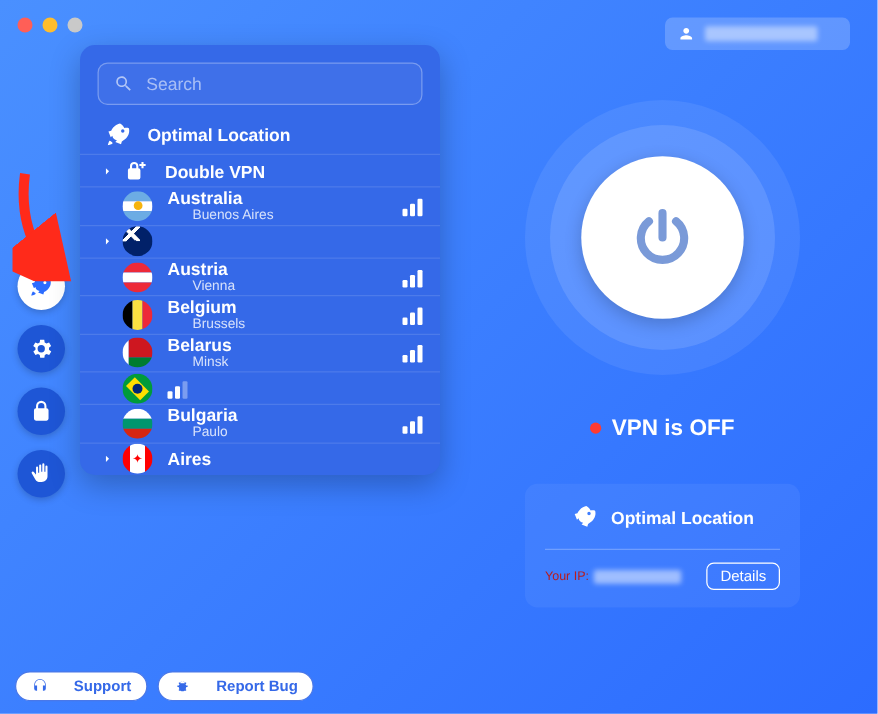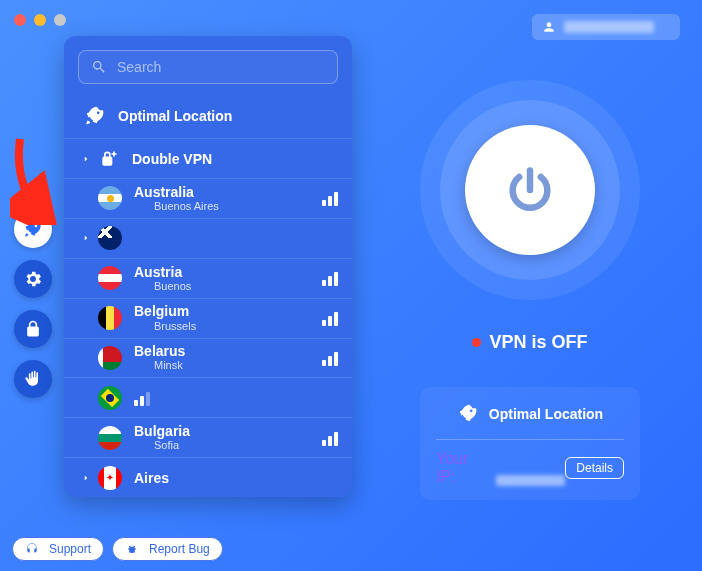--- a/index.html
+++ b/index.html
@@ -18,21 +18,21 @@
 .left-rail { position: absolute; left: 14px; top: 210px; display: flex; flex-direction: column; gap: 12px; z-index: 5; }
 .rail-btn { width: 38px; height: 38px; border-radius: 50%; background: #1e56d6; display: flex; align-items: center; justify-content: center; cursor: pointer; box-shadow: 0 2px 6px rgba(0,0,0,0.2); }
 .rail-btn.active { background: #fff; }
 .rail-btn svg { width: 20px; height: 20px; }
 .rail-btn.active svg { fill: #2c6cff; }
 .rail-btn:not(.active) svg { fill: #fff; }
 
 .arrow-annot { position: absolute; left: 10px; top: 135px; z-index: 20; }
 .arrow-annot svg { width: 52px; height: 90px; }
 
-.locations-panel { position: absolute; left: 64px; top: 36px; width: 288px; height: 461px; background: #3569e8; border-radius: 12px; box-shadow: 0 8px 24px rgba(0,0,0,0.25); display: flex; flex-direction: column; z-index: 10; overflow: hidden; }
+.locations-panel { position: absolute; left: 64px; top: 36px; width: 288px; height: 344px; background: #3569e8; border-radius: 12px; box-shadow: 0 8px 24px rgba(0,0,0,0.25); display: flex; flex-direction: column; z-index: 10; overflow: hidden; }
 .search-wrap { padding: 14px 14px 10px 14px; }
 .search-box { width: 100%; height: 34px; border-radius: 8px; border: 1px solid rgba(255,255,255,0.3); background: rgba(255,255,255,0.05); display: flex; align-items: center; padding: 0 12px; }
 .search-box svg { width: 16px; height: 16px; fill: rgba(255,255,255,0.6); flex-shrink: 0; }
 .search-box input { flex: 1; border: none; background: transparent; outline: none; color: #fff; font-size: 14px; margin-left: 10px; }
 .search-box input::placeholder { color: rgba(255,255,255,0.55); }
 
 .loc-list { flex: 1; overflow: hidden; display: flex; flex-direction: column; }
 .loc-row { display: flex; align-items: center; height: 45px; padding: 0 14px; border-top: 1px solid rgba(255,255,255,0.12); cursor: pointer; }
 .loc-row.top-row { height: 50px; border-top: none; padding-left: 20px; }
 .loc-row .chev { width: 16px; display: flex; justify-content: center; margin-right: 4px; }
@@ -62,26 +62,26 @@
 .status-line { margin-top: 32px; display: flex; align-items: center; gap: 8px; }
 .status-dot { width: 9px; height: 9px; border-radius: 50%; background: #ff3b30; }
 .status-text { color: #fff; font-size: 18px; font-weight: 600; }
 
 .info-card { margin-top: 34px; width: 220px; background: rgba(255,255,255,0.06); border-radius: 10px; padding: 16px 16px 14px 16px; display: flex; flex-direction: column; align-items: center; }
 .info-top { display: flex; align-items: center; gap: 10px; }
 .info-top svg { width: 22px; height: 22px; fill: #fff; }
 .info-title { color: #fff; font-size: 14px; font-weight: 600; }
 .info-divider { width: 100%; height: 1px; background: rgba(255,255,255,0.25); margin: 14px 0 10px 0; }
 .info-bottom { width: 100%; display: flex; align-items: center; justify-content: space-between; }
-.ip-label { color: #8b5cf6; font-size: 16px; display: flex; align-items: flex-end; gap: 4px; }
+.ip-label { color: #b91c1c; font-size: 10px; display: flex; align-items: flex-end; gap: 4px; }
 .ip-blur { width: 70px; height: 11px; background: rgba(255,255,255,0.5); filter: blur(2px); border-radius: 2px; }
 .details-btn { border: 1px solid #fff; background: transparent; color: #fff; border-radius: 6px; padding: 3px 10px; font-size: 12px; cursor: pointer; }
 
 .bottom-bar { position: absolute; left: 12px; bottom: 10px; display: flex; gap: 8px; }
-.pill-btn { border: 1.5px solid #4a78e8; background: #fff; color: #3569e8; border-radius: 14px; padding: 4px 12px; font-size: 12px; font-weight: 400; display: flex; align-items: center; gap: 10px; cursor: pointer; }
+.pill-btn { border: 1.5px solid #4a78e8; background: #fff; color: #3569e8; border-radius: 14px; padding: 4px 12px; font-size: 12px; font-weight: 700; display: flex; align-items: center; gap: 20px; cursor: pointer; }
 .pill-btn svg { width: 14px; height: 14px; fill: #3569e8; }
 </style>
 </head>
 <body>
 
 <div class="traffic-lights">
   <span class="tl-red"></span>
   <span class="tl-yellow"></span>
   <span class="tl-gray"></span>
 </div>
@@ -193,21 +193,21 @@
       </div>
       <div class="loc-row">
         <span class="chev"></span>
         <span class="flag">
           <div style="flex:1;background:#ed2939"></div>
           <div style="flex:1;background:#fff"></div>
           <div style="flex:1;background:#ed2939"></div>
         </span>
         <div class="loc-text">
           <div class="loc-country">Austria</div>
-          <div class="loc-city">Buenos</div>
+          <div class="loc-city">Vienna</div>
         </div>
         <div class="signal">
           <span class="b1"></span>
           <span class="b2"></span>
           <span class="b3"></span>
         </div>
       </div>
       <div class="loc-row">
         <span class="chev"></span>
         <span class="flag">
@@ -264,21 +264,21 @@
       </div>
       <div class="loc-row">
         <span class="chev"></span>
         <span class="flag">
           <div style="flex:1;background:#fff"></div>
           <div style="flex:1;background:#00966e"></div>
           <div style="flex:1;background:#d62612"></div>
         </span>
         <div class="loc-text">
           <div class="loc-country">Bulgaria</div>
-          <div class="loc-city">Sofia</div>
+          <div class="loc-city">Paulo</div>
         </div>
         <div class="signal">
           <span class="b1"></span>
           <span class="b2"></span>
           <span class="b3"></span>
         </div>
       </div>
       <div class="loc-row">
         <span class="chev">
           <svg viewBox="0 0 24 24">

